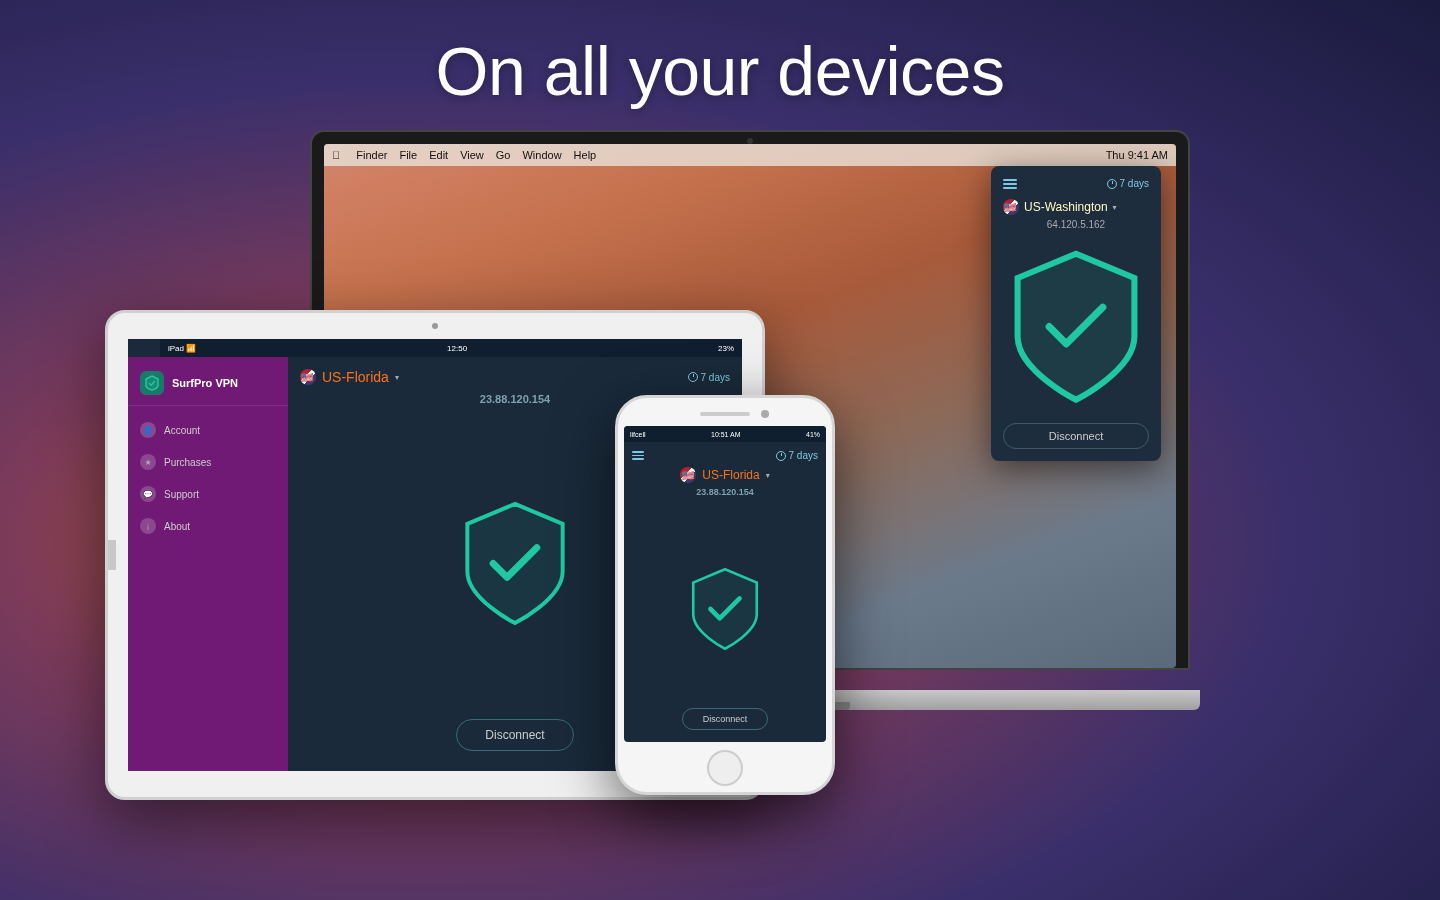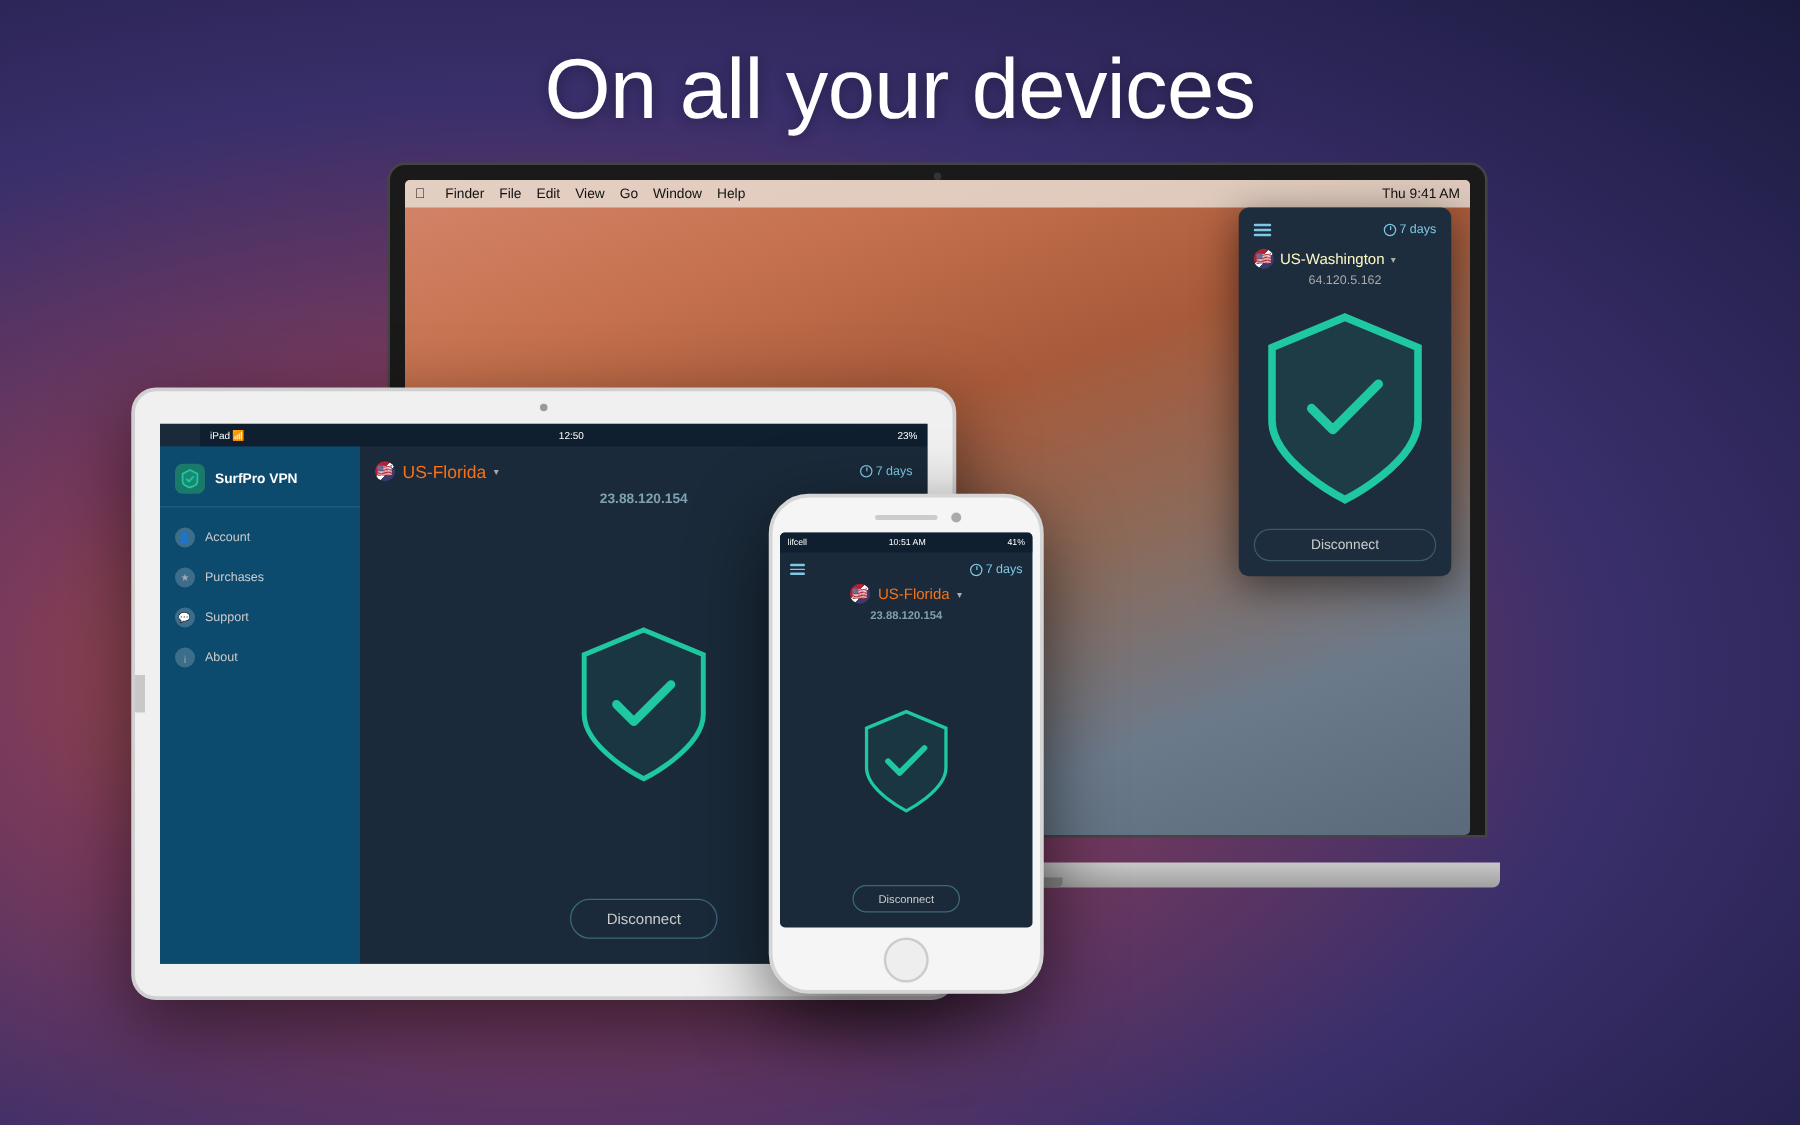--- a/index.html
+++ b/index.html
@@ -300,21 +300,21 @@
       margin-left: 32px;
     }
 
     
     .ipad-sidebar {
       position: absolute;
       top: 18px;
       left: 0;
       width: 160px;
       bottom: 0;
-      background: #0c4a6e;
+      background: #701a75;
     }
 
     .ipad-sidebar-header {
       display: flex;
       align-items: center;
       gap: 8px;
       padding: 14px 12px 10px;
       border-bottom: 1px solid rgba(255,255,255,0.1);
     }
 

